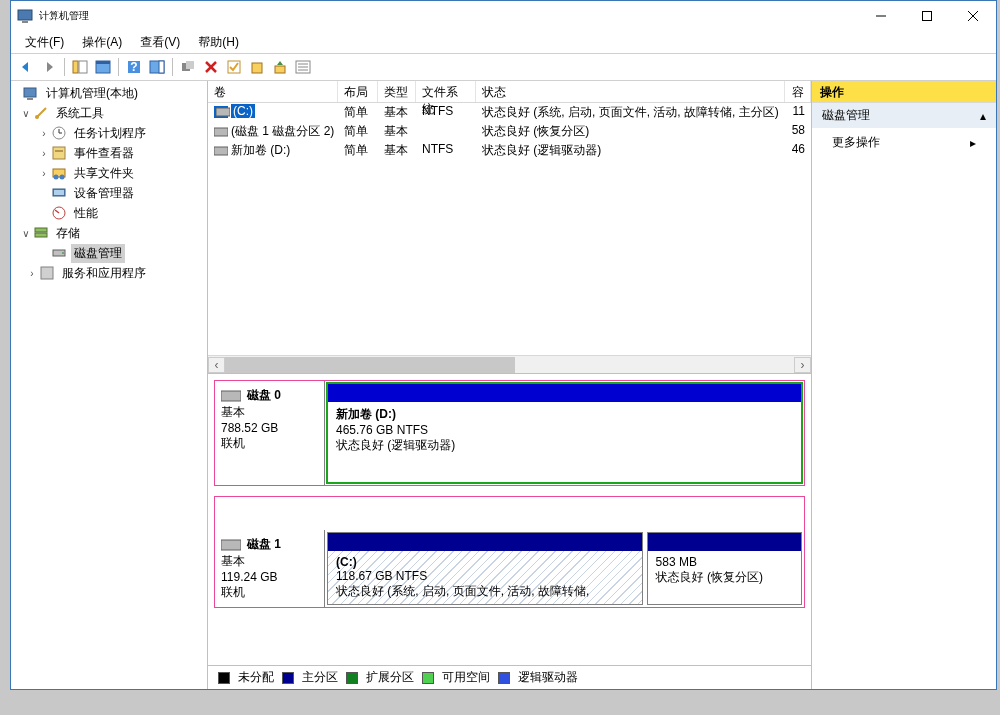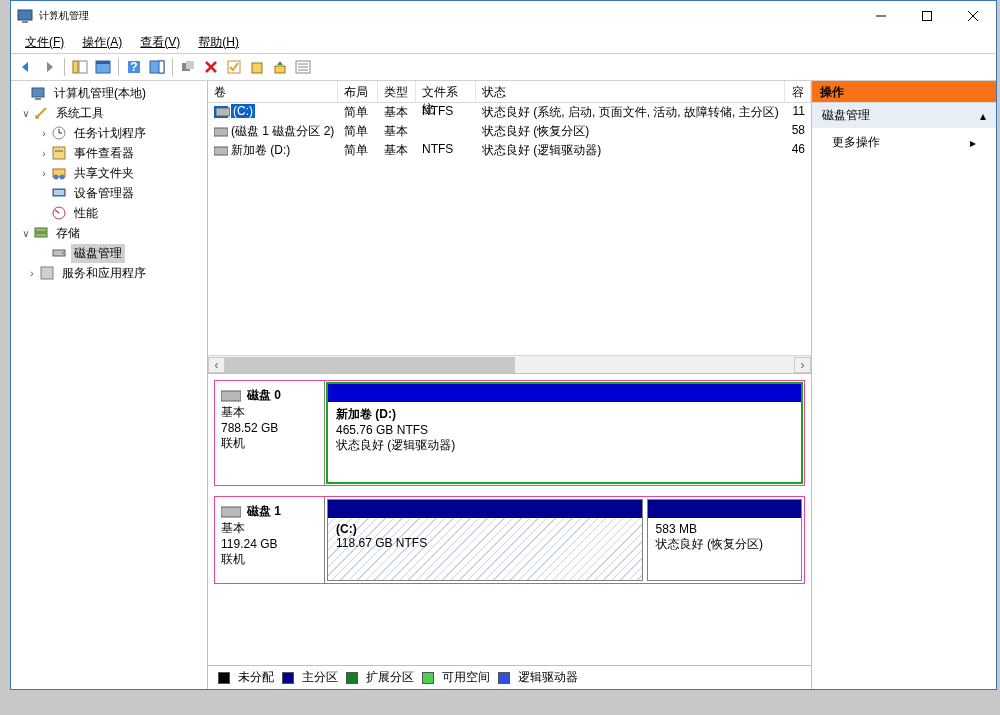--- a/index.html
+++ b/index.html
@@ -4,21 +4,21 @@
 <style>
 * { box-sizing: border-box; margin: 0; padding: 0; font-family: "Microsoft YaHei", "Segoe UI", sans-serif; font-size: 12px; }
 body { background: #c8c8c8; width: 1000px; height: 715px; overflow: hidden; }
 .window { background: #fff; border: 1px solid #3a76b5; position: absolute; top: 0; left: 10px; width: 987px; height: 690px; display: flex; flex-direction: column; }
 .titlebar { height: 30px; display: flex; align-items: center; padding-left: 6px; background: #fff; }
 .title-icon { width: 16px; height: 16px; margin-right: 6px; display: inline-flex; }
 .titlebar-text { flex: 1; font-size: 10px; }
 .win-controls { display: flex; height: 100%; }
 .win-btn { width: 46px; display: flex; align-items: center; justify-content: center; font-size: 13px; }
 .menubar { height: 22px; display: flex; align-items: center; padding: 0 6px; gap: 2px; }
-.menu-item { padding: 2px 8px; text-decoration: underline; }
+.menu-item { padding: 2px 8px; }
 .toolbar { height: 28px; border-top: 1px solid #d0d0d0; border-bottom: 1px solid #d0d0d0; display: flex; align-items: center; padding: 0 4px; gap: 1px; }
 .tool-btn { width: 22px; height: 22px; display: flex; align-items: center; justify-content: center; border: 1px solid transparent; }
 .tool-sep { width: 1px; height: 18px; background: #c0c0c0; margin: 0 3px; }
 .main { flex: 1; display: flex; min-height: 0; }
 .tree-pane { width: 197px; border-right: 1px solid #c0c0c0; overflow: auto; background: #fff; padding-top: 2px; }
 .tree-row { display: flex; align-items: center; height: 20px; white-space: nowrap; }
 .tree-exp { width: 14px; text-align: center; color: #555; font-size: 10px; }
 .tree-ico { width: 16px; height: 16px; margin-right: 4px; display: inline-flex; align-items: center; justify-content: center; }
 .tree-row.selected > .tree-label { background: #d0d0d0; }
 .tree-label { padding: 1px 3px; }
@@ -50,21 +50,21 @@
 .part-hdr { height: 18px; }
 .part-body { flex: 1; padding: 4px 8px; }
 .part.sel { border: 2px solid #1aa51a; margin: 1px; }
 .part.sel .part-hdr { background: #0000d0; }
 .part.c-part { background-image: repeating-linear-gradient(135deg, #fff, #fff 5px, #c8d4e4 5px, #c8d4e4 6px); }
 .part .part-hdr.blue { background: #000090; }
 .part-body .t { font-weight: bold; }
 .legend { height: 24px; border-top: 1px solid #c0c0c0; display: flex; align-items: center; padding: 0 10px; gap: 8px; }
 .leg-sw { width: 12px; height: 12px; display: inline-block; border: 1px solid #555; }
 .actions-pane { width: 184px; background: #fff; display: flex; flex-direction: column; }
-.actions-hdr { height: 22px; background: #f97316; border-bottom: 1px solid #d8d8d8; padding: 3px 8px; font-weight: bold; }
+.actions-hdr { height: 22px; background: #fde047; border-bottom: 1px solid #d8d8d8; padding: 3px 8px; font-weight: bold; }
 .actions-sub { background: #e8eef5; padding: 4px 10px; display: flex; justify-content: space-between; align-items: center; }
 .actions-item { padding: 6px 20px; display: flex; justify-content: space-between; align-items: center; }
 svg { display: block; }
 </style>
 </head>
 <body>
 
 <div class="window">
   <div class="titlebar">
     <span class="title-icon">
@@ -173,21 +173,21 @@
           <rect x="1" y="1" width="14" height="12" fill="none" stroke="#888"></rect>
           <line x1="3" y1="4" x2="13" y2="4" stroke="#888"></line>
           <line x1="3" y1="7" x2="13" y2="7" stroke="#888"></line>
           <line x1="3" y1="10" x2="13" y2="10" stroke="#888"></line>
         </svg>
       </div>
   </div>
 
   <div class="main">
     <div class="tree-pane">
-      <div class="tree-row" style="padding-left:20px">
+      <div class="tree-row" style="padding-left:12px">
         <span class="tree-ico">
             <svg width="16" height="16">
               <rect x="1" y="3" width="12" height="9" fill="#5a8ac0" stroke="#3a5a80"></rect>
               <rect x="4" y="13" width="6" height="2" fill="#888"></rect>
             </svg>
           </span>
         <span class="tree-label">计算机管理(本地)</span>
       </div>
       <div class="tree-row" style="padding-left:8px">
         <span class="tree-exp">∨</span>
@@ -348,38 +348,39 @@
               <div class="part sel " style="flex:1">
                 <div class="part-hdr "></div>
                 <div class="part-body">
                   <div class="t">新加卷  (D:)</div>
                   <div>465.76 GB NTFS</div>
                   <div>状态良好 (逻辑驱动器)</div>
                 </div>
               </div>
             </div>
           </div>
-          <div class="disk-row" style="height: 88px;">
+          <div class="disk-row" style="height: 112px; align-items: flex-end;">
             <div class="disk-info">
               <div class="di-ico">
                 <svg width="20" height="14">
                   <rect x="0" y="2" width="20" height="10" fill="#b8b8b8" stroke="#606060"></rect>
                 </svg>
                 <b>磁盘 1</b>
               </div>
               <div>基本</div>
               <div>119.24 GB</div>
               <div>联机</div>
             </div>
             <div class="disk-parts">
               <div class="part  c-part" style="flex:4.7">
                 <div class="part-hdr blue"></div>
                 <div class="part-body">
                   <div class="t">(C:)</div>
                   <div>118.67 GB NTFS</div>
+                  <div>状态良好 (系统, 启动, 页面文件, 活动, 故障转储,</div>
                 </div>
               </div>
               <div class="part  " style="flex:2.3">
                 <div class="part-hdr blue"></div>
                 <div class="part-body">
                   <div class="t"></div>
                   <div>583 MB</div>
                   <div>状态良好 (恢复分区)</div>
                 </div>
               </div>

